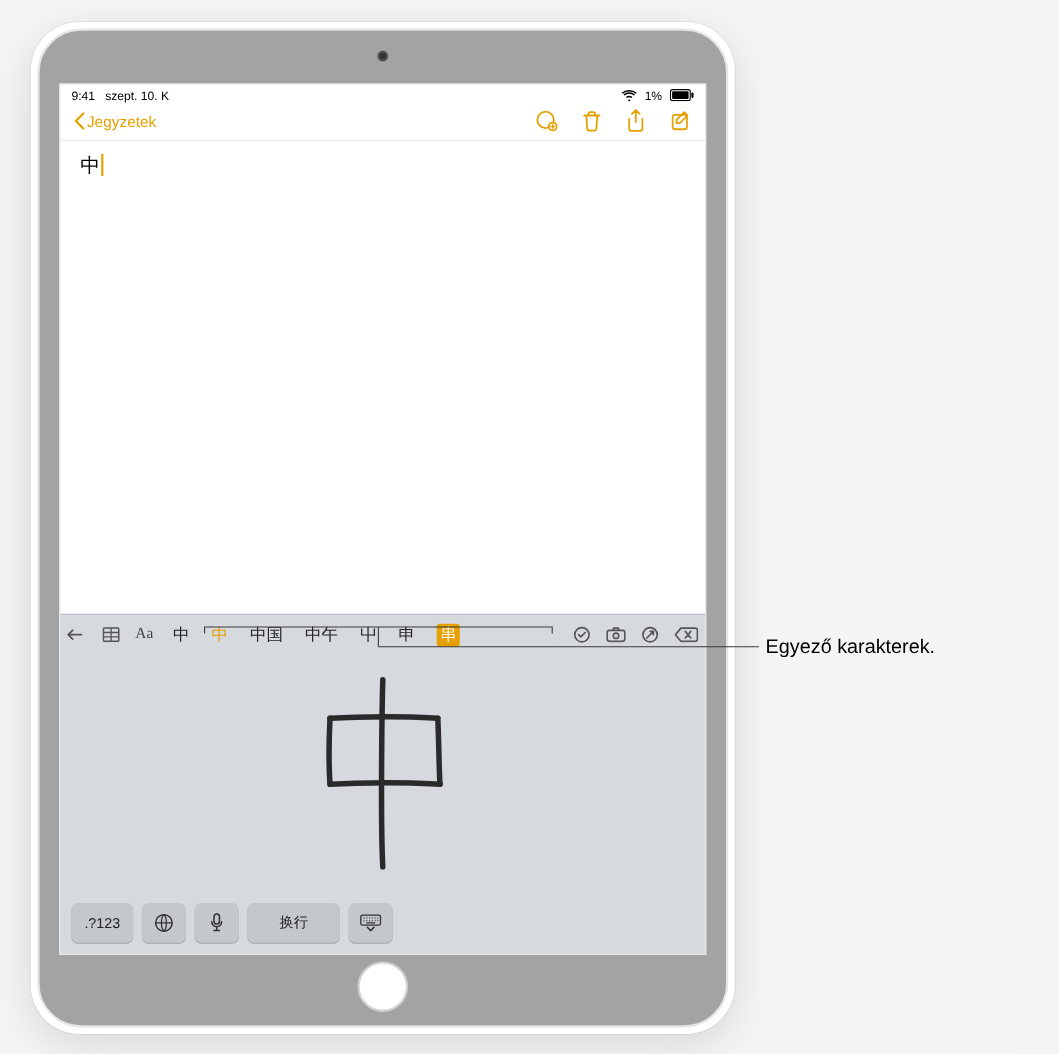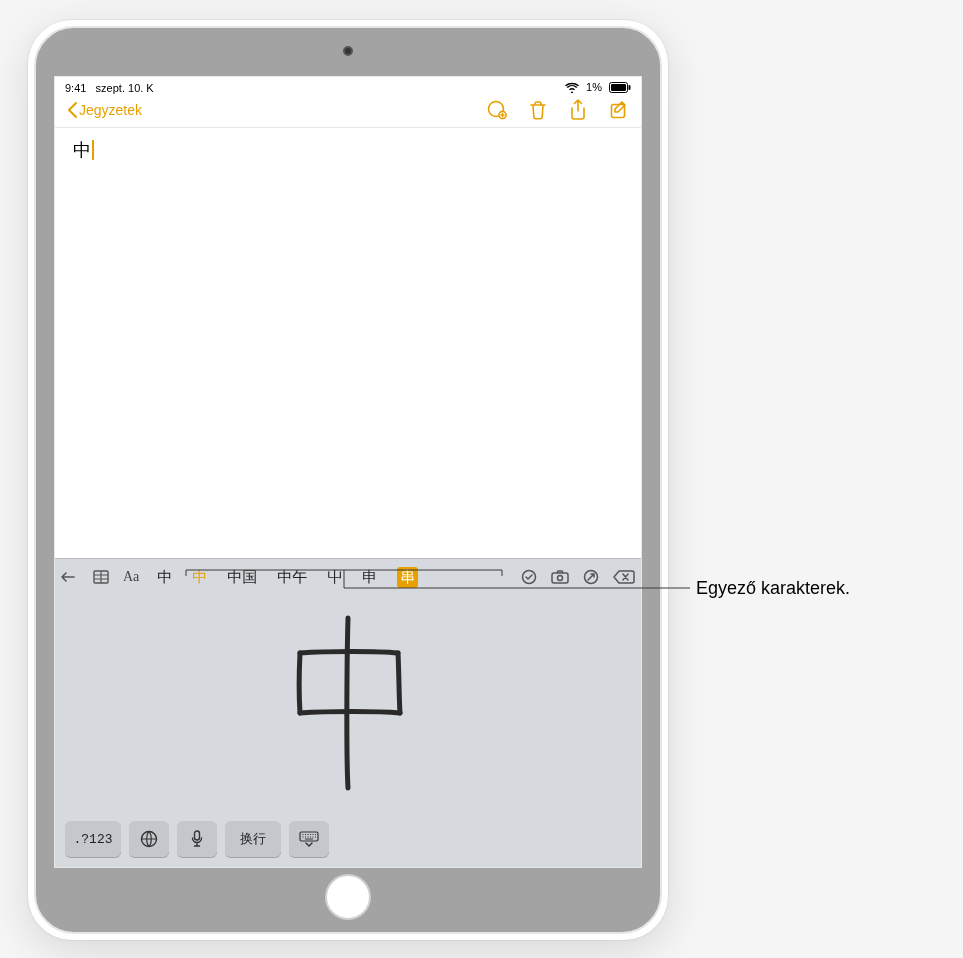--- a/index.html
+++ b/index.html
@@ -140,36 +140,35 @@
     position: relative;
   }
   .draw-area svg { position:absolute; left:50%; top:18px; transform:translateX(-50%); }
   
   .key-row {
     display:flex;
     align-items:center;
     gap: 8px;
     padding: 6px 10px 10px;
     background: #d6d9de;
-    font-family: Liberation Mono, monospace;
   }
   .key {
     background: #c4c7cc;
     border-radius: 6px;
     height: 36px;
     display:flex; align-items:center; justify-content:center;
     box-shadow: 0 1px 0 rgba(0,0,0,0.25);
     font-size: 13px;
     color:#222;
   }
   .key.light { background:#fbfbfc; }
   .key.num { width: 56px; }
   .key.sm { width: 40px; }
   .key.space { flex:1; background:#fbfbfc; }
-  .key.ret { width: 56px; }
+  .key.ret { width: 84px; }
   .key.hide { width: 40px; }
   
   .callout {
     position:absolute;
     left: 696px;
     top: 578px;
     font-size: 18px;
     color:#000;
   }
   .callout-line {

